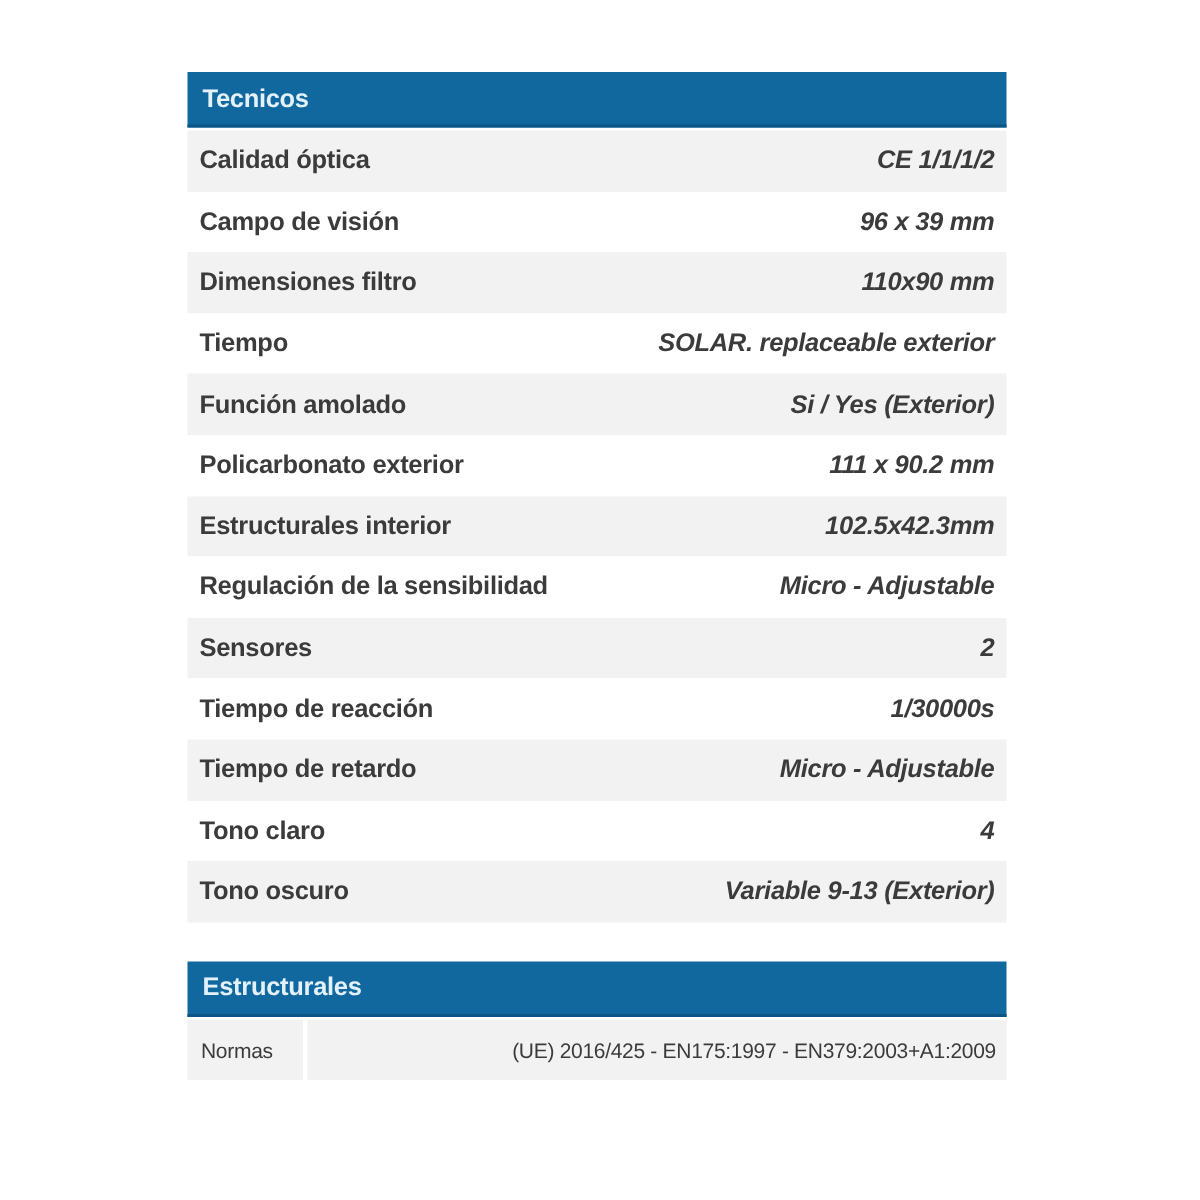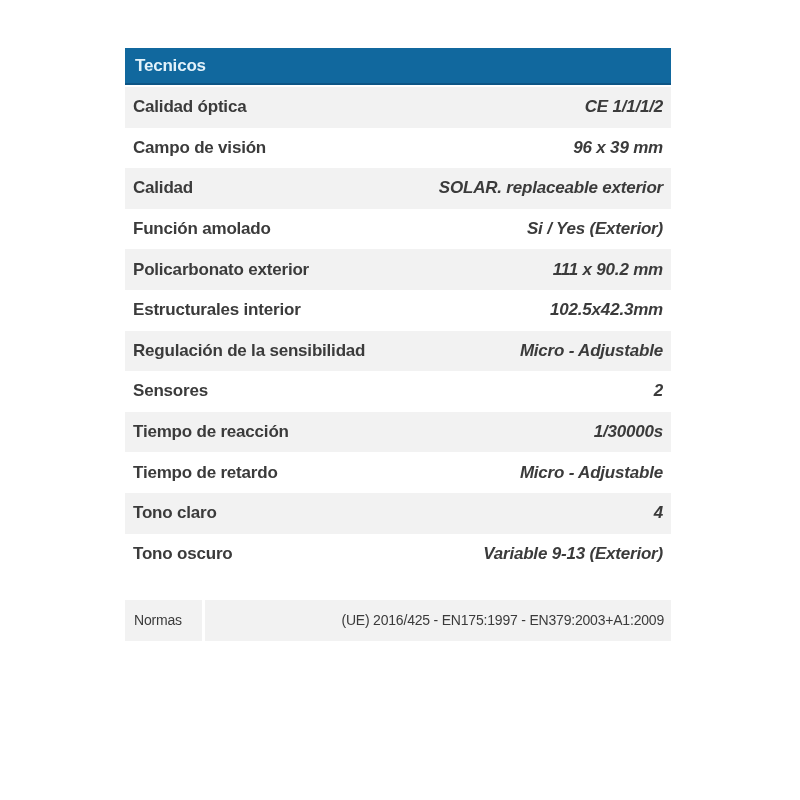--- a/index.html
+++ b/index.html
@@ -96,21 +96,25 @@
     <div class="rows">
       <div class="row">
         <span class="lbl">Calidad óptica</span>
         <span class="val">CE 1/1/1/2</span>
       </div>
       <div class="row">
         <span class="lbl">Campo de visión</span>
         <span class="val">96 x 39 mm</span>
       </div>
       <div class="row">
-        <span class="lbl">Calidad</span>
+        <span class="lbl">Dimensiones filtro</span>
+        <span class="val">110x90 mm</span>
+      </div>
+      <div class="row">
+        <span class="lbl">Tiempo</span>
         <span class="val">SOLAR. replaceable exterior</span>
       </div>
       <div class="row">
         <span class="lbl">Función amolado</span>
         <span class="val">Si / Yes (Exterior)</span>
       </div>
       <div class="row">
         <span class="lbl">Policarbonato exterior</span>
         <span class="val">111 x 90.2 mm</span>
       </div>
@@ -139,19 +143,22 @@
         <span class="val">4</span>
       </div>
       <div class="row">
         <span class="lbl">Tono oscuro</span>
         <span class="val">Variable 9-13 (Exterior)</span>
       </div>
     </div>
   </div>
 
   <div class="section-2">
+    <div class="section-header">
+      <span>Estructurales</span>
+    </div>
     <div class="normas-row">
       <div class="cell cell-label">Normas</div>
       <div class="cell cell-value">(UE) 2016/425 - EN175:1997 - EN379:2003+A1:2009</div>
     </div>
   </div>
 
 </div>
 
 </body></html>

